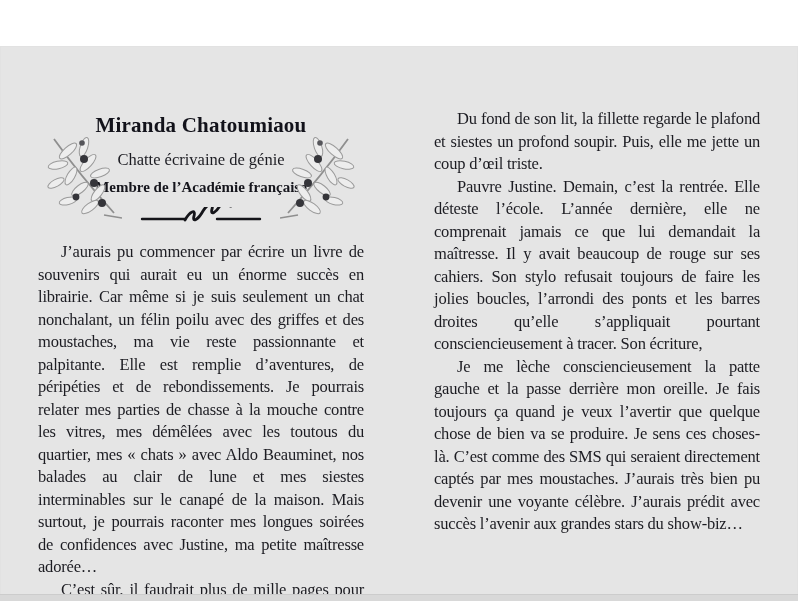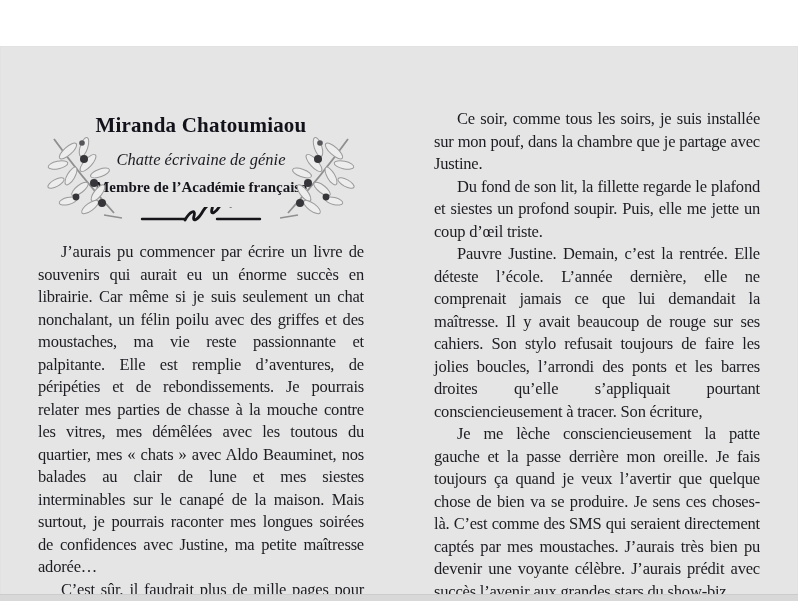--- a/index.html
+++ b/index.html
@@ -41,21 +41,20 @@
   .author {
     margin: 0;
     font-size: 21px;
     line-height: 24px;
     font-weight: bold;
     color: #12121a;
     letter-spacing: 0.2px;
   }
   .subtitle {
     margin: 13px 0 0 0;
-    font-style: italic;
     font-size: 16.5px;
     line-height: 19px;
     color: #1c1c22;
   }
   .membership {
     margin: 9px 0 0 0;
     font-weight: bold;
     font-size: 15px;
     line-height: 18px;
     color: #15151c;
@@ -195,21 +194,20 @@
     <div class="body-text">
       <p>J’aurais pu commencer par écrire un livre de souvenirs qui aurait eu un énorme succès en librairie. Car même si je suis seulement un chat nonchalant, un félin poilu avec des griffes et des moustaches, ma vie reste passionnante et palpitante. Elle est remplie d’aventures, de péripéties et de rebondissements. Je pourrais relater mes parties de chasse à la mouche contre les vitres, mes démêlées avec les toutous du quartier, mes «&nbsp;chats&nbsp;» avec Aldo Beauminet, nos balades au clair de lune et mes siestes interminables sur le canapé de la maison. Mais surtout, je pourrais raconter mes longues soirées de confidences avec Justine, ma petite maîtresse adorée…</p>
       <p>C’est sûr, il faudrait plus de mille pages pour écrire pages ma vie.</p>
     </div>
 
     <div class="page-number">8</div>
   </div>
 
   <div class="page page-right">
     <div class="body-text">
-      <p>Ce soir, comme tous les soirs, je suis installée sur mon pouf, dans la chambre que je partage avec Justine.</p>
       <p>Du fond de son lit, la fillette regarde le plafond et siestes un profond soupir. Puis, elle me jette un coup d’œil triste.</p>
       <p>Pauvre Justine. Demain, c’est la rentrée. Elle déteste l’école. L’année dernière, elle ne comprenait jamais ce que lui demandait la maîtresse. Il y avait beaucoup de rouge sur ses cahiers. Son stylo refusait toujours de faire les jolies boucles, l’arrondi des ponts et les barres droites qu’elle s’appliquait pourtant consciencieusement à tracer. Son écriture,</p>
       <p>Je me lèche consciencieusement la patte gauche et la passe derrière mon oreille. Je fais toujours ça quand je veux l’avertir que quelque chose de bien va se produire. Je sens ces choses-là. C’est comme des SMS qui seraient directement captés par mes moustaches. J’aurais très bien pu devenir une voyante célèbre. J’aurais prédit avec succès l’avenir aux grandes stars du show-biz…</p>
     </div>
 
     <div class="page-number">9</div>
   </div>
 
 </div>
 

